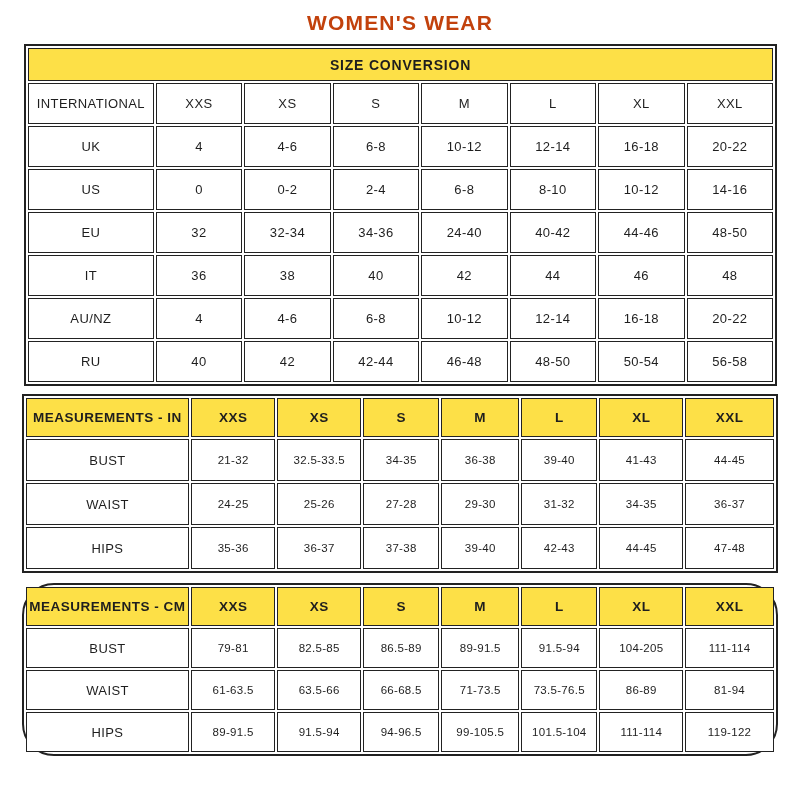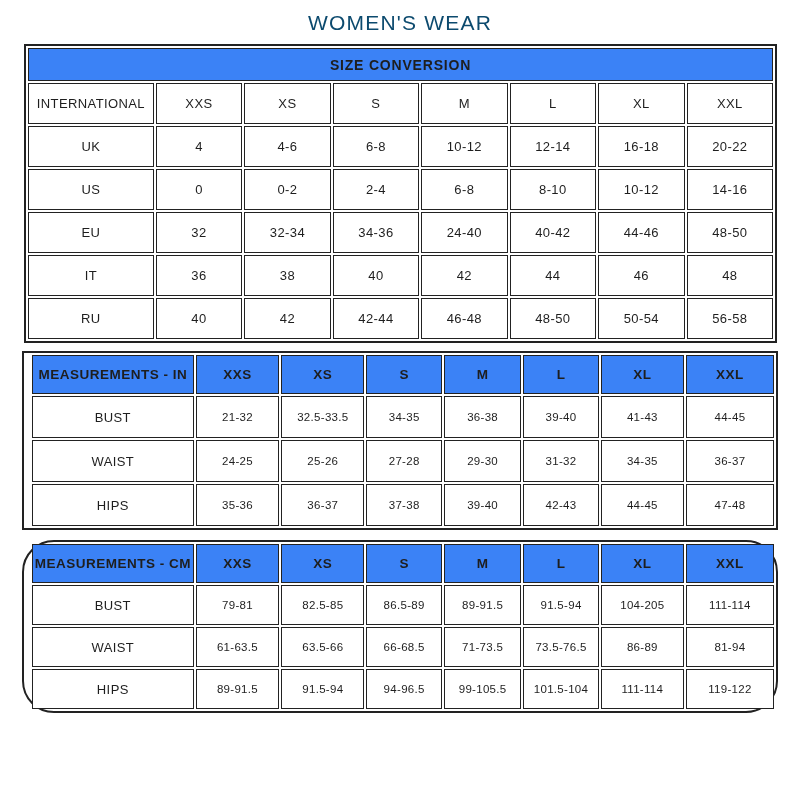--- a/index.html
+++ b/index.html
@@ -13,60 +13,60 @@
     font-family: "Liberation Sans", sans-serif;
     color: #1e1e1e;
     overflow: hidden;
   }
   .page {
     padding: 11px 22px 0 22px;
   }
   .title {
     text-align: center;
     font-size: 21px;
-    font-weight: 400;
+    font-weight: 700;
     letter-spacing: 1.2px;
     margin: 0 0 9px 0;
-    color: #0c4a6e;
+    color: #c2410c;
   }
   table {
     border-collapse: separate;
     border-spacing: 2px;
     border: 2.5px solid #222222;
     table-layout: fixed;
     background: #ffffff;
   }
   td {
     border: 1.5px solid #222222;
     text-align: center;
     vertical-align: middle;
     box-sizing: border-box;
     overflow: hidden;
     white-space: nowrap;
     background: #ffffff;
   }
-  td.gray { background: #3b82f6; margin-top: 19px; }
+  td.gray { background: #fde047; margin-top: 19px; }
 
   
   .t-conv { width: 753px; margin-left: 2px; }
   .t-conv td {
     font-size: 13px;
     font-weight: 500;
     letter-spacing: 0.4px;
     height: 41px;
   }
   .t-conv td.table-title {
     height: 33px;
     font-size: 14px;
     font-weight: 700;
     letter-spacing: 0.8px;
   }
 
   
-  .t-meas { width: 756px; padding-left: 6px; }
+  .t-meas { width: 756px; }
   .t-meas.mt-in { margin-top: 8px; }
   .t-meas.mt-cm { margin-top: 10px; border-radius: 32px; }
   .t-meas td { height: 42px; }
   .t-meas td.hdr {
     font-size: 13.5px;
     font-weight: 700;
     letter-spacing: 0.5px;
     height: 39px;
   }
   .t-meas td.rowlabel {
@@ -149,20 +149,30 @@
           <td>IT</td>
           <td>36</td>
           <td>38</td>
           <td>40</td>
           <td>42</td>
           <td>44</td>
           <td>46</td>
           <td>48</td>
         </tr>
         <tr>
+          <td>AU/NZ</td>
+          <td>4</td>
+          <td>4-6</td>
+          <td>6-8</td>
+          <td>10-12</td>
+          <td>12-14</td>
+          <td>16-18</td>
+          <td>20-22</td>
+        </tr>
+        <tr>
           <td>RU</td>
           <td>40</td>
           <td>42</td>
           <td>42-44</td>
           <td>46-48</td>
           <td>48-50</td>
           <td>50-54</td>
           <td>56-58</td>
         </tr>
       </tbody>

